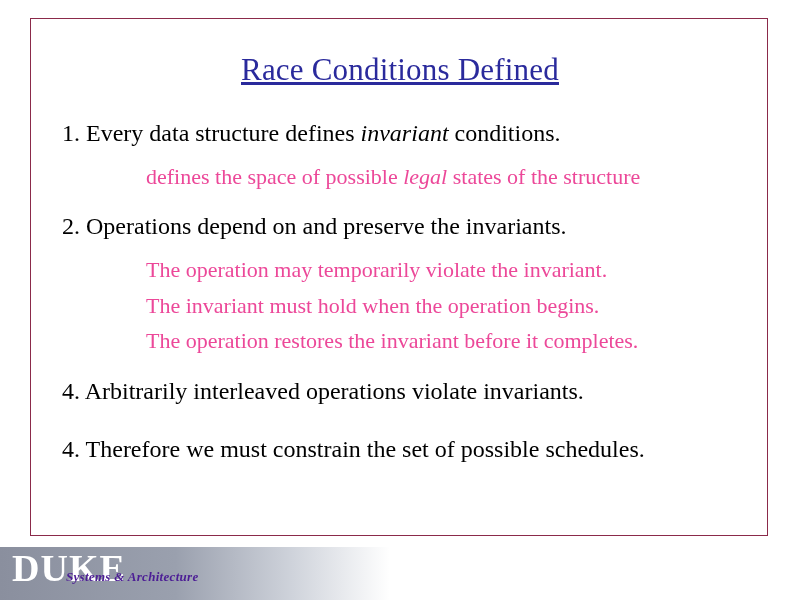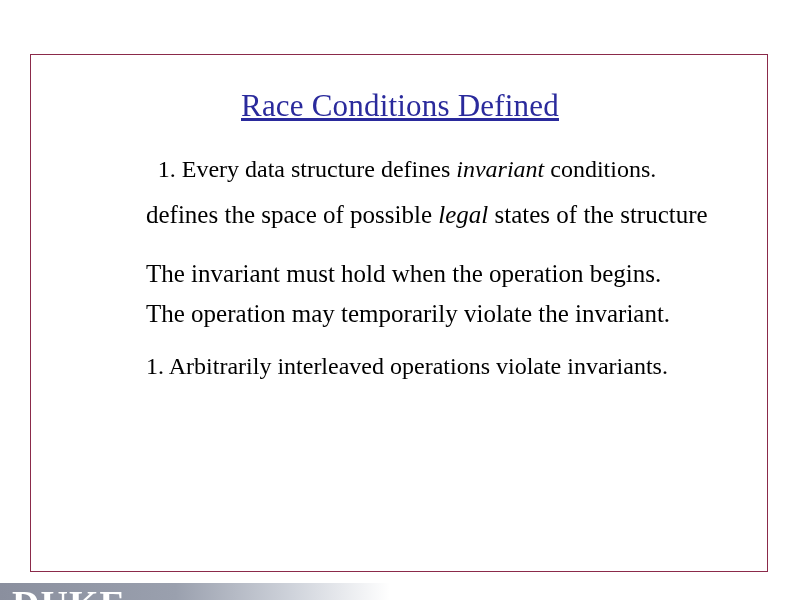--- a/index.html
+++ b/index.html
@@ -13,21 +13,20 @@
     font-family: "Liberation Serif", serif;
     overflow: hidden;
     position: relative;
   }
   .slide {
     position: absolute;
     left: 0;
     top: 0;
     width: 800px;
     height: 432px;
-    margin-top: 36px;
   }
   .slide-frame {
     position: absolute;
     left: 30px;
     top: 18px;
     width: 738px;
     height: 518px;
     border: 1px solid #8b2a4a;
     box-sizing: border-box;
     background: #ffffff;
@@ -47,25 +46,24 @@
     position: absolute;
     left: 62px;
     top: 118px;
     width: 690px;
   }
   .lvl1 {
     font-size: 24px;
     color: #000000;
     margin: 0 0 6px 0;
     line-height: 1.32;
-    text-align: center;
   }
   .lvl2 {
-    font-size: 25px;
-    color: #000000;
+    font-size: 22px;
+    color: #ec4899;
     margin: 0 0 6px 0;
     padding-left: 84px;
     line-height: 1.35;
   }
   .gap-sm { height: 6px; }
   .gap-md { height: 14px; }
   i.em { font-style: italic; }
 
   
   .brand-band {
@@ -113,37 +111,46 @@
     <p class="lvl1">
       <span>1. Every data structure defines </span><i class="em">invariant</i><span> conditions.</span>
     </p>
     <div class="gap-sm"></div>
     <p class="lvl2">
       <span>defines the space of possible </span><i class="em">legal</i><span> states of the structure</span>
     </p>
 
     <div class="gap-md"></div>
 
+    <p class="lvl1">
+      <span>2. Operations depend on and preserve the invariants.</span>
+    </p>
     <div class="gap-sm"></div>
+    <p class="lvl2">
+      <span>The operation may temporarily violate the invariant.</span>
+    </p>
     <p class="lvl2">
       <span>The invariant must hold when the operation begins.</span>
     </p>
     <p class="lvl2">
-      <span>The operation may temporarily violate the invariant.</span>
+      <span>The operation restores the invariant before it completes.</span>
     </p>
 
     <div class="gap-md"></div>
 
     <p class="lvl1">
-      <span>1. Arbitrarily  interleaved operations violate invariants.</span>
+      <span>4. Arbitrarily  interleaved operations violate invariants.</span>
     </p>
     <div class="gap-sm"></div>
 
     <div class="gap-md"></div>
 
+    <p class="lvl1">
+      <span>4. Therefore we must constrain the set of possible schedules.</span>
+    </p>
 
   </div>
 
   <div class="brand-band"></div>
   <div class="brand-duke">DUKE</div>
   <div class="brand-sub">Systems &amp; Architecture</div>
 
 </div>
 
 </body></html>

